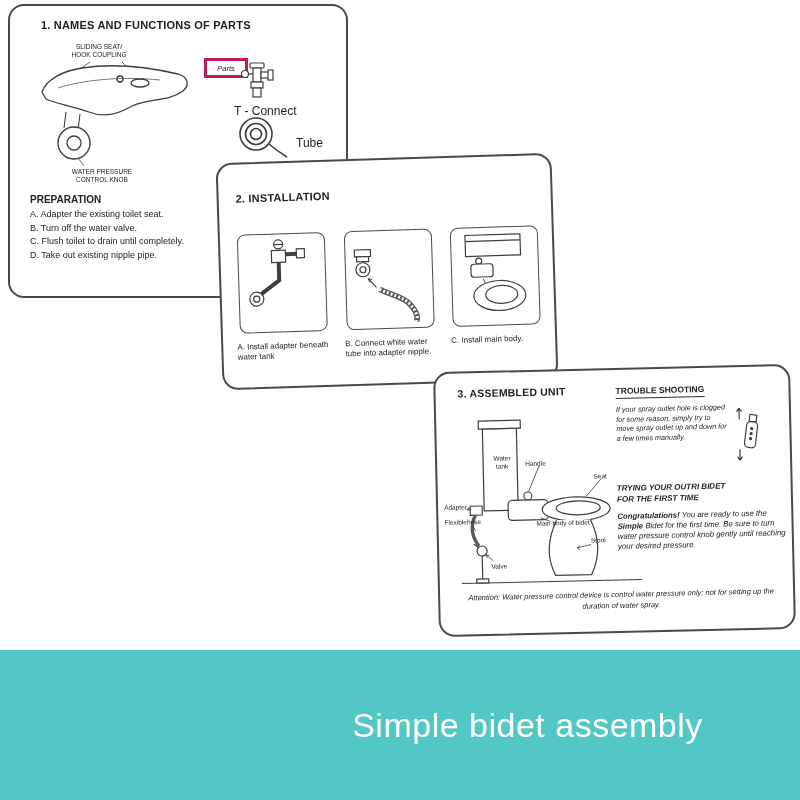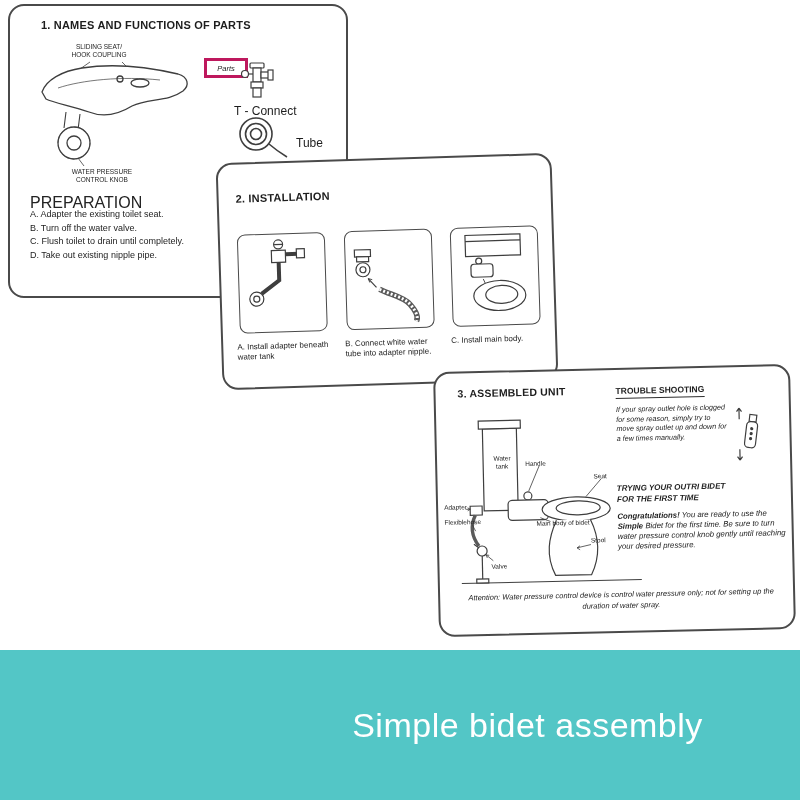--- a/index.html
+++ b/index.html
@@ -72,21 +72,21 @@
     <svg class="abs" style="left:216px;top:106px" width="64" height="50" viewBox="0 0 64 50">
       <g stroke="#3e3e3e" fill="none" stroke-width="1.6">
         <circle cx="30" cy="22" r="16"></circle>
         <circle cx="30" cy="22" r="10.5"></circle>
         <circle cx="30" cy="22" r="5.5"></circle>
         <path d="M43,32 C50,38 56,42 61,45"></path>
       </g>
     </svg>
     <div class="abs small" style="left:286px;top:130px">Tube</div>
 
-    <div class="abs" style="left:20px;top:188px;font-weight:normal;font-size:16px">PREPARATION</div>
+    <div class="abs" style="left:20px;top:188px;font-weight:bold;font-size:10px">PREPARATION</div>
     <div class="abs" style="left:20px;top:202px">
       <div class="prep-step">A. Adapter the existing toilet seat.</div>
       <div class="prep-step">B. Turn off the water valve.</div>
       <div class="prep-step">C. Flush toilet to drain until completely.</div>
       <div class="prep-step">D. Take out existing nipple pipe.</div>
     </div>
   </div>
 
   <div class="panel" id="panel2">
     <div class="ptitle" style="left:17px;top:28px">2. INSTALLATION</div>

